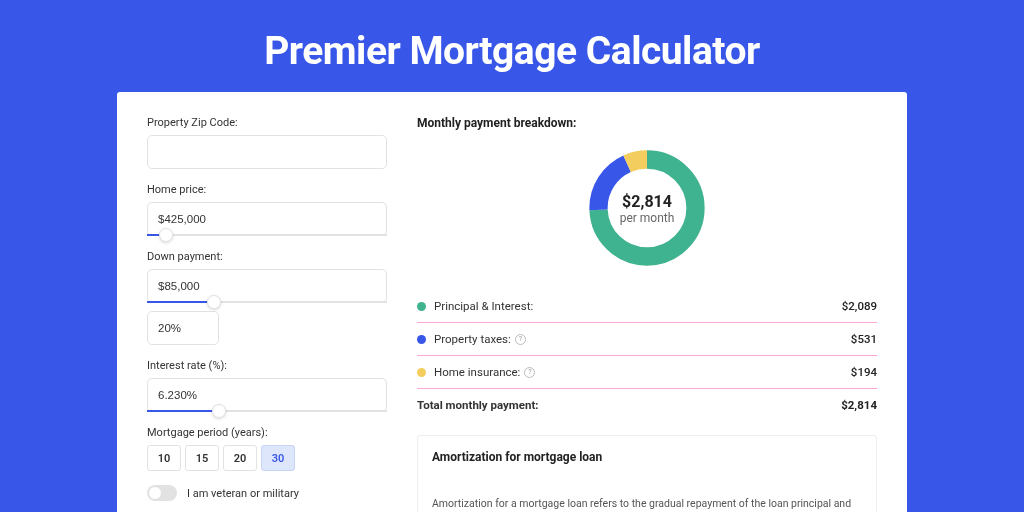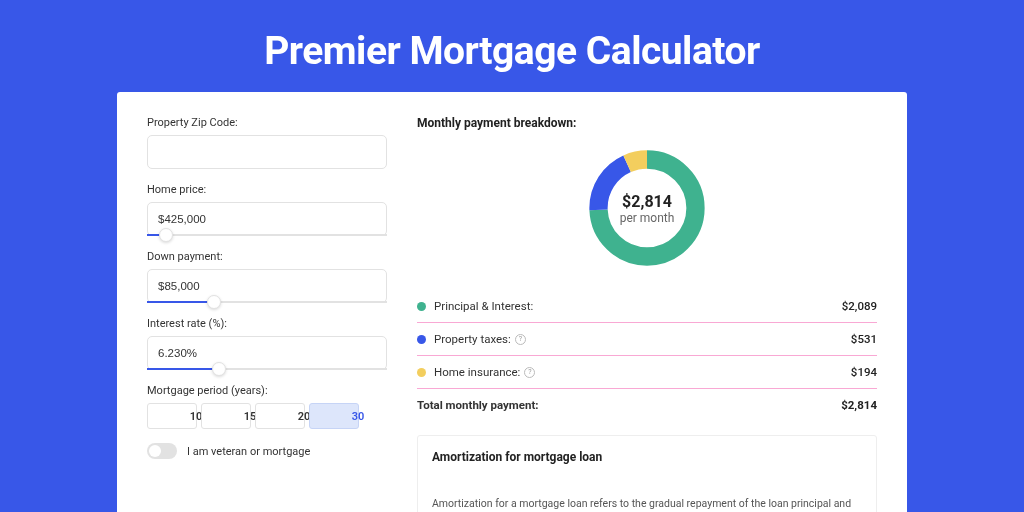--- a/index.html
+++ b/index.html
@@ -81,21 +81,20 @@
     border: 1px solid #e2e2e2;
     background: #fff;
     border-radius: 3px;
     font-size: 11px;
     font-weight: 600;
     color: #333;
     display: flex;
     align-items: center;
     justify-content: center;
     cursor: pointer;
-    padding-left: 48px;
   }
   .period-btn.active {
     background: #DDE6FB;
     border-color: #c6d4f6;
     color: #3857E8;
   }
 
   .toggle-row { display: flex; align-items: center; gap: 10px; margin-top: 14px; }
   .toggle {
     width: 30px; height: 16px;
@@ -202,20 +201,23 @@
     <div class="field-group">
       <label class="field-label">Down payment:</label>
       <div class="down-pay-row">
         <div class="dp-amount-wrap">
           <input class="text-input" type="text" value="$85,000" style="">
           <div class="slider-track">
             <div class="slider-fill" style="width:28%"></div>
             <div class="slider-thumb" style="left:28%"></div>
           </div>
         </div>
+        <div class="dp-pct-wrap">
+          <input class="text-input short" type="text" value="20%" style="">
+        </div>
       </div>
     </div>
 
     <div class="field-group">
       <label class="field-label">Interest rate (%):</label>
       <input class="text-input" type="text" value="6.230%" style="">
       <div class="slider-track">
         <div class="slider-fill" style="width:30%"></div>
         <div class="slider-thumb" style="left:30%"></div>
       </div>
@@ -228,21 +230,21 @@
         <div class="period-btn">15</div>
         <div class="period-btn">20</div>
         <div class="period-btn active">30</div>
       </div>
     </div>
 
     <div class="toggle-row">
       <div class="toggle">
         <div class="toggle-knob"></div>
       </div>
-      <span class="toggle-label">I am veteran or mortgage</span>
+      <span class="toggle-label">I am veteran or military</span>
     </div>
 
   </div>
 
   <div class="right-col">
     <div class="breakdown-title">Monthly payment breakdown:</div>
 
     <div class="donut-wrap">
       <div class="donut">
         <svg viewBox="0 0 42 42">

